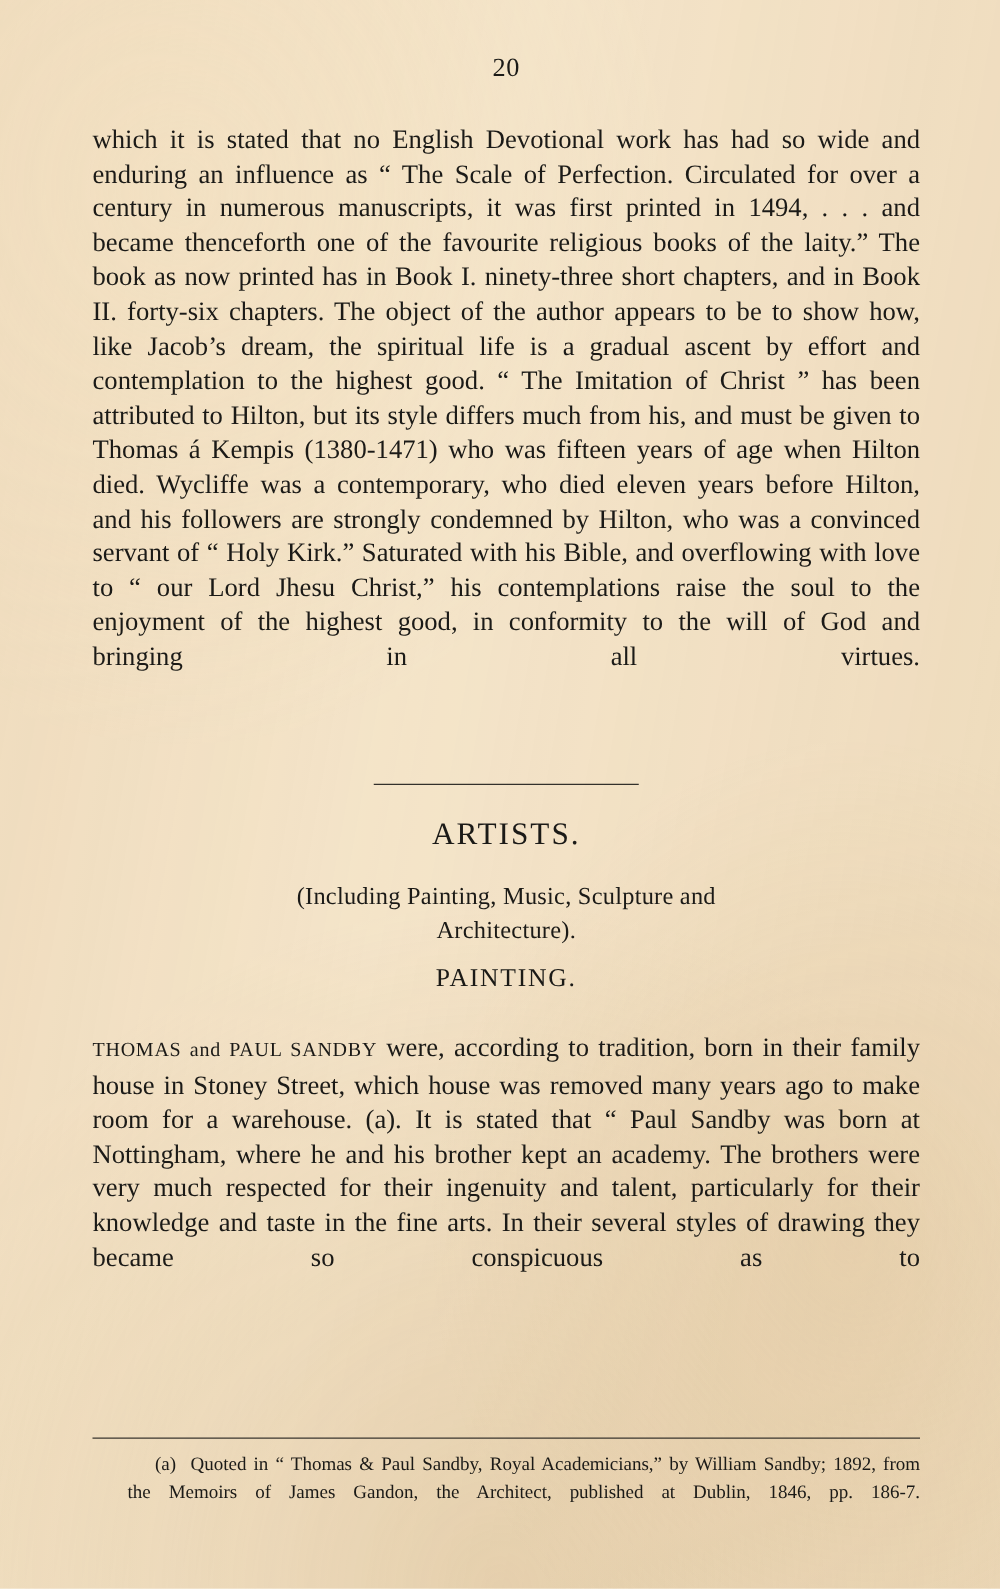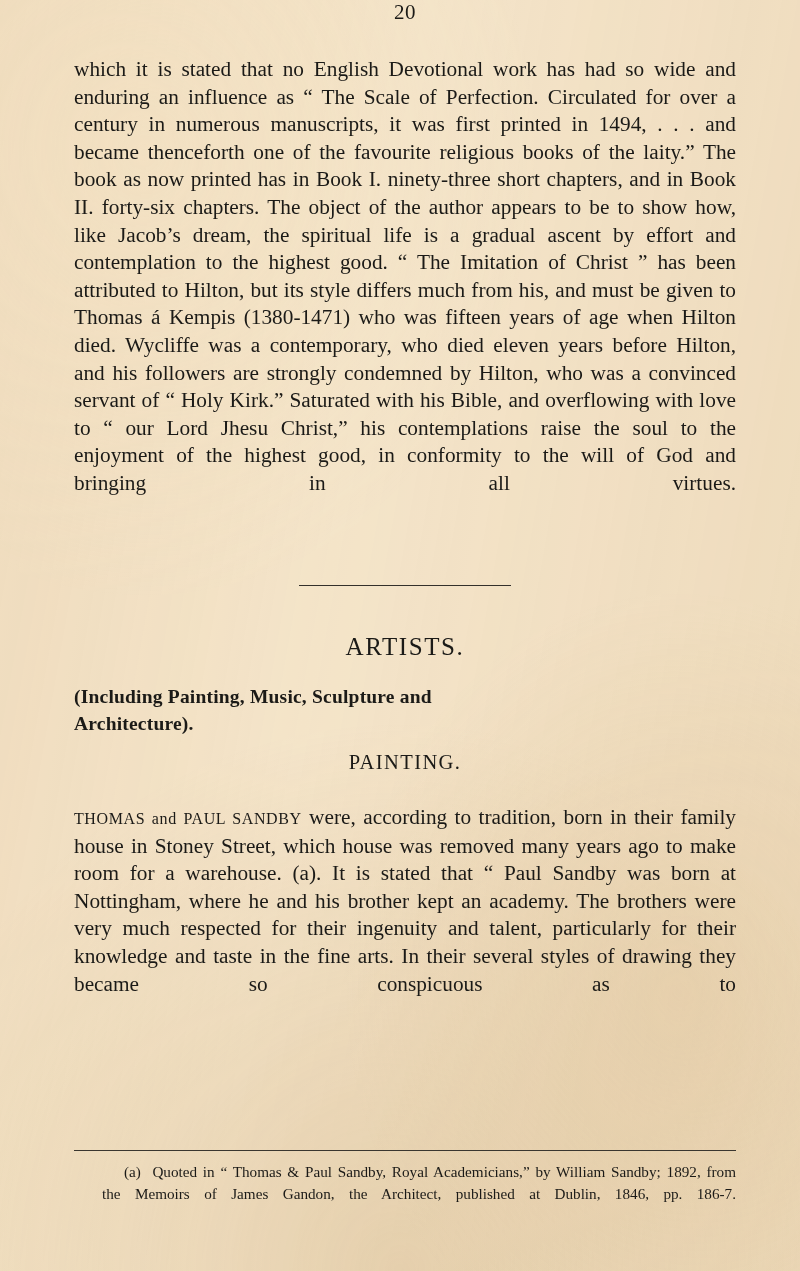--- a/index.html
+++ b/index.html
@@ -36,20 +36,21 @@
     left: 74px;
     top: 0;
     width: 662px;
     height: 1271px;
   }
 
   .folio {
     text-align: center;
     font-size: 21px;
     letter-spacing: 0.5px;
+    margin-top: 42px;
     height: 26px;
   }
 
   .body-block {
     margin-top: 30px;
     font-size: 21.3px;
     line-height: 27.6px;
     text-align: justify;
     text-justify: inter-word;
     word-spacing: 0.5px;
@@ -72,29 +73,29 @@
     height: 0;
     border: 0;
     border-top: 1.6px solid #33302b;
     margin: 60px auto 0 auto;
   }
 
   .section-title {
     text-align: center;
     font-size: 25px;
     letter-spacing: 1.6px;
-    margin-top: 47px;
+    margin-top: 26px;
   }
 
   .section-sub {
+    text-align: center;
     font-size: 19.5px;
     line-height: 27px;
     margin-top: 22px;
     letter-spacing: 0.2px;
-    font-weight: bold;
   }
   .section-sub .sub-line-2 {
     display: block;
   }
 
   .subsection-title {
     text-align: center;
     font-size: 20.5px;
     letter-spacing: 1.4px;
     margin-top: 14px;

